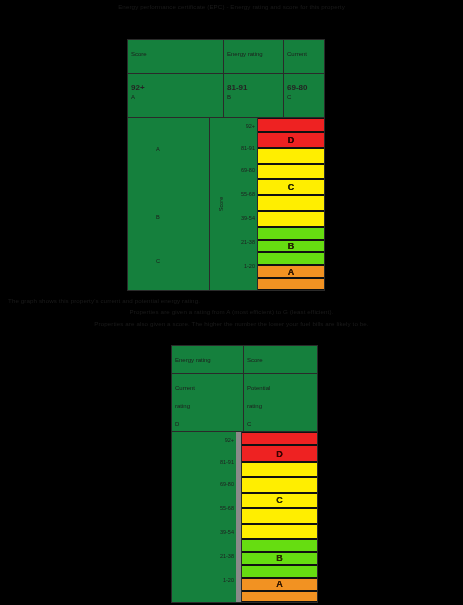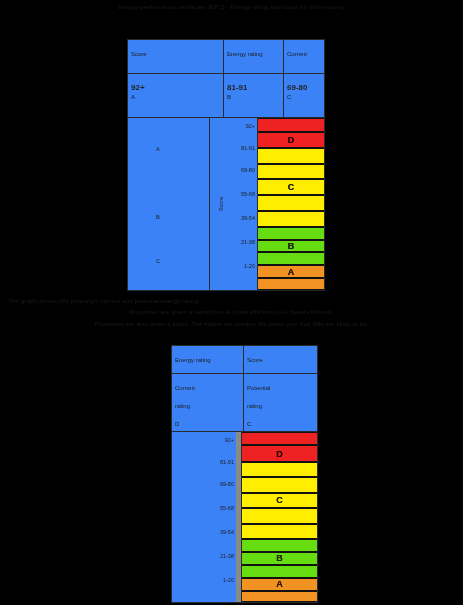--- a/index.html
+++ b/index.html
@@ -39,21 +39,21 @@
   }
   #banner-top   { top: 3px;  }
   #banner-mid1  { top: 297px; text-align: left; padding-left: 8px;}
   #banner-mid2  { top: 308px; }
   #banner-mid3  { top: 320px; }
 
   
   .chart {
     position: absolute;
     border: 1px solid #2a2a2a;
-    background: #3b82f6;
+    background: #15803d;
   }
   #chart-top    { left: 127px; top: 39px;  width: 198px; height: 252px; }
   #chart-bottom { left: 171px; top: 345px; width: 147px; height: 258px; }
 
   
   .hdr-row {
     display: flex;
     border-bottom: 1px solid #2a2a2a;
   }
   .hdr-cell {

